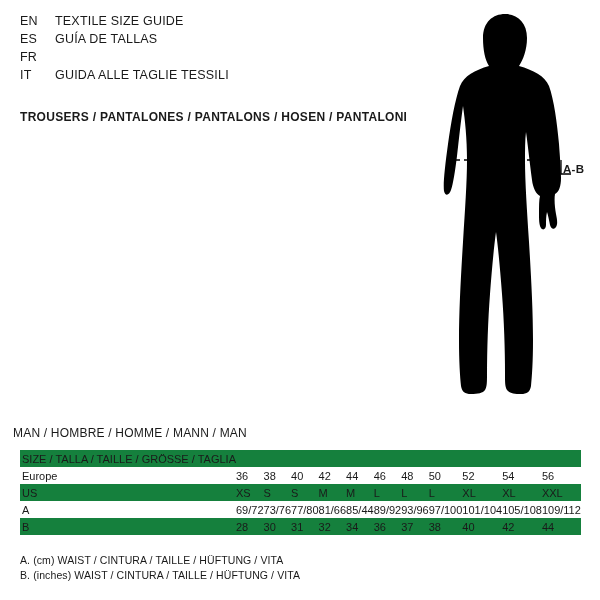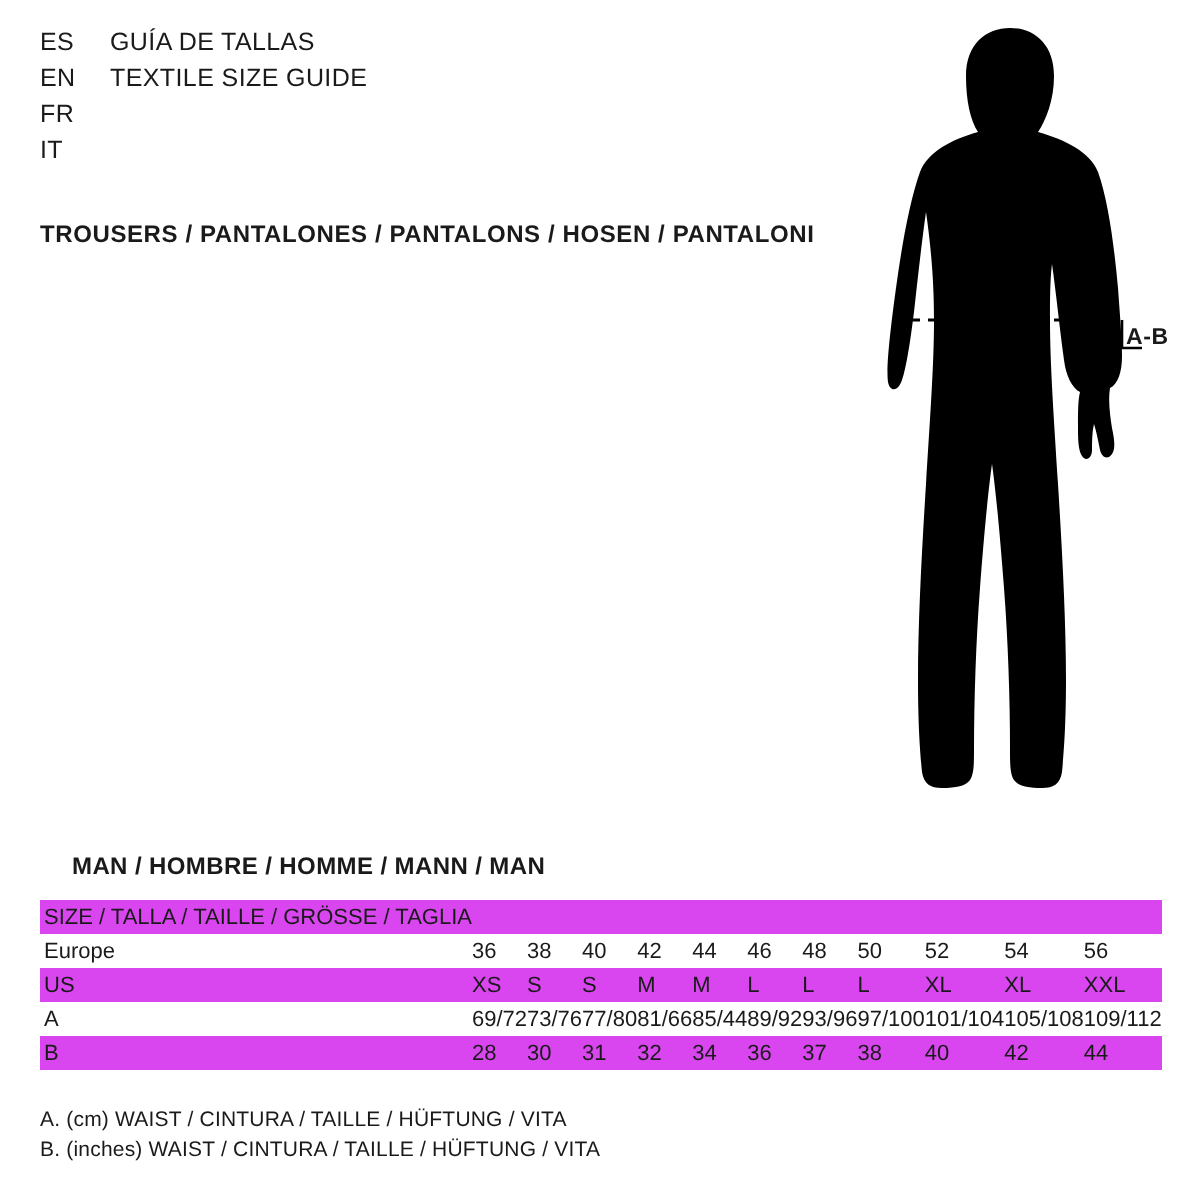--- a/index.html
+++ b/index.html
@@ -65,42 +65,42 @@
     left: 148px;
     top: 153px;
     font-size: 11.5px;
     font-weight: bold;
     letter-spacing: 0.3px;
   }
 
   
   #table-title {
     position: absolute;
-    left: 36px;
+    left: 13px;
     top: 426px;
     font-size: 12px;
-    font-weight: bold;
+    font-weight: normal;
     letter-spacing: 0.2px;
   }
   #size-table {
     position: absolute;
     left: 20px;
     top: 450px;
     width: 560px;
     border-collapse: collapse;
     font-size: 11px;
   }
   #size-table td {
     padding: 0;
     height: 17px;
     vertical-align: middle;
     white-space: nowrap;
   }
   #size-table tr.shaded td {
-    background: #d946ef;
+    background: #15803d;
   }
   #size-table td.label-col {
     width: 86px;
     padding-left: 2px;
   }
   #size-table td.val {
     width: 49px;
     text-align: left;
   }
   #size-table tr.head-row td {
@@ -117,32 +117,33 @@
   }
   #footnotes div {
     height: 15px;
   }
 </style>
 </head>
 <body>
 
 <div id="lang-block">
   <div class="lang-row">
+    <span class="lang-code">EN</span>
+    <span class="lang-text">TEXTILE SIZE GUIDE</span>
+  </div>
+  <div class="lang-row">
     <span class="lang-code">ES</span>
     <span class="lang-text">GUÍA DE TALLAS</span>
   </div>
   <div class="lang-row">
-    <span class="lang-code">EN</span>
-    <span class="lang-text">TEXTILE SIZE GUIDE</span>
-  </div>
-  <div class="lang-row">
     <span class="lang-code">FR</span>
   </div>
   <div class="lang-row">
     <span class="lang-code">IT</span>
+    <span class="lang-text">GUIDA ALLE TAGLIE TESSILI</span>
   </div>
 </div>
 
 <div id="section-title">TROUSERS / PANTALONES / PANTALONS / HOSEN / PANTALONI</div>
 
 <div id="figure-area">
   <svg id="figure-svg" width="185" height="400" viewBox="0 0 185 400">
     <path fill="#000000" d="
       M 68,28
       C 68,12 78,4 90,4

